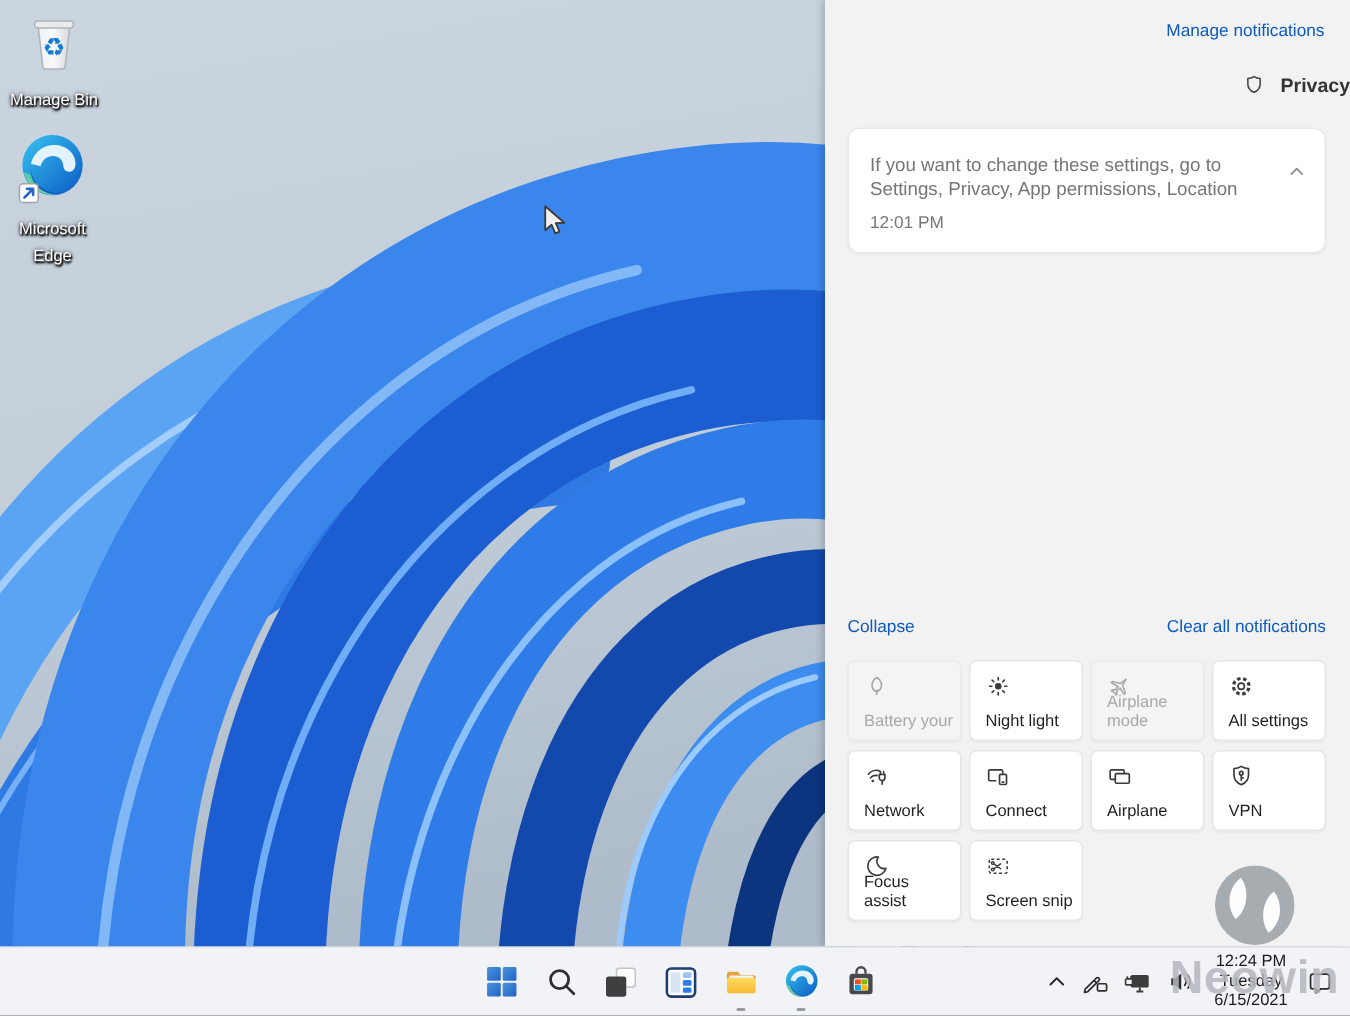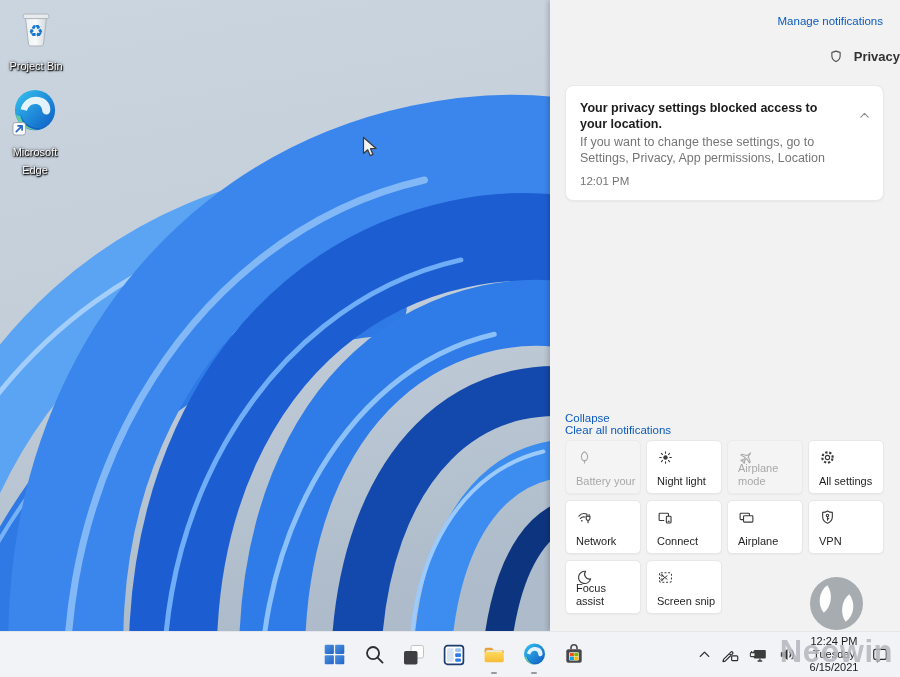--- a/index.html
+++ b/index.html
@@ -25,21 +25,21 @@
     align-items:center;gap:11px;color:#2b2b2b;}
   .group-header .glabel{font-size:13px;font-weight:bold;color:#333;}
   .notif-card{position:absolute;left:15px;right:16px;top:85px;background:#fff;
     border:1px solid #e9e9e9;border-radius:8px;box-shadow:0 1px 2px rgba(0,0,0,.05);
     padding:14px 14px 13px 14px;box-sizing:border-box;}
   .notif-title{font-size:12.5px;font-weight:bold;color:#1c1c1c;line-height:16px;padding-right:24px;}
   .notif-body{font-size:12.5px;color:#767676;line-height:16px;margin-top:2px;padding-right:10px;}
   .notif-time{font-size:11.5px;color:#767676;margin-top:9px;}
   .notif-chevron{position:absolute;top:22px;right:12px;color:#8b8b8b;}
   .actions-row{position:absolute;top:412px;left:15px;right:16px;display:flex;
-    justify-content:space-between;flex-direction:column;}
+    justify-content:space-between;}
   .actions-row button{font-size:11.5px;color:#0c5ac1;}
   .qgrid{position:absolute;top:440px;left:15px;display:grid;
     grid-template-columns:repeat(4,76px);grid-auto-rows:54px;column-gap:5px;row-gap:6px;}
   .tile{position:relative;background:#fff;border:1px solid #e7e7e7;border-radius:5px;
     box-shadow:0 1px 1.5px rgba(0,0,0,.04);color:#3a3a3a;}
   .tile.disabled{background:#f4f4f4;border-color:#ebebeb;color:#a8a8a8;}
   .tile-icon{position:absolute;left:10px;top:8px;width:17px;height:17px;}
   .tile-icon svg{width:17px;height:17px;display:block;}
   .tile-label{position:absolute;left:10px;right:3px;bottom:6px;font-size:11px;
     line-height:12.5px;color:#1f1f1f;}
@@ -185,21 +185,21 @@
               <stop offset="0" stop-color="#eef1f3"></stop>
                 <stop offset=".5" stop-color="#f8fafb"></stop>
               <stop offset="1" stop-color="#d3d8dc"></stop>
             </linearGradient>
           </defs>
           <path d="M9.5 12 L12.5 38 a2.2 2.2 0 0 0 2.2 2 h10.6 a2.2 2.2 0 0 0 2.2 -2 L30.5 12 Z" fill="url(#gbin)" stroke="#aeb4ba" stroke-width="1"></path>
           <rect x="7" y="8" width="26" height="4.6" rx="2.2" fill="#e8ebee" stroke="#aeb4ba" stroke-width="1"></rect>
           <text x="20" y="31" font-size="17" text-anchor="middle" fill="#1979d0" font-family="DejaVu Sans, sans-serif">♻</text>
         </svg>
       </span>
-      <span class="dlabel">Project Bin</span>
+      <span class="dlabel">Manage Bin</span>
     </button>
 
     <button class="dicon" style="left:2px;top:88px">
       <span class="art">
         <svg width="46" height="48" viewBox="0 0 48 50">
           <defs>
             <linearGradient id="gedgeA" x1="0" y1="0" x2="1" y2="1">
               <stop offset="0" stop-color="#36c4f0"></stop>
                 <stop offset="1" stop-color="#0c59c4"></stop>
             </linearGradient>
@@ -230,21 +230,20 @@
     <button class="manage-link">Manage notifications</button>
 
     <div class="group-header">
       <svg width="14" height="14" viewBox="0 0 16 16" style="color:#444">
           <use href="#shield-outline"></use>
         </svg>
       <span class="glabel">Privacy</span>
     </div>
 
     <button class="notif-card">
-      <div class="notif-title">Your privacy settings blocked access to your location.</div>
       <div class="notif-body">If you want to change these settings, go to Settings, Privacy, App permissions, Location</div>
       <div class="notif-time">12:01 PM</div>
       <span class="notif-chevron">
         <svg width="13" height="13" viewBox="0 0 16 16">
             <use href="#chevron-up"></use>
           </svg>
       </span>
     </button>
 
     <div class="actions-row">

